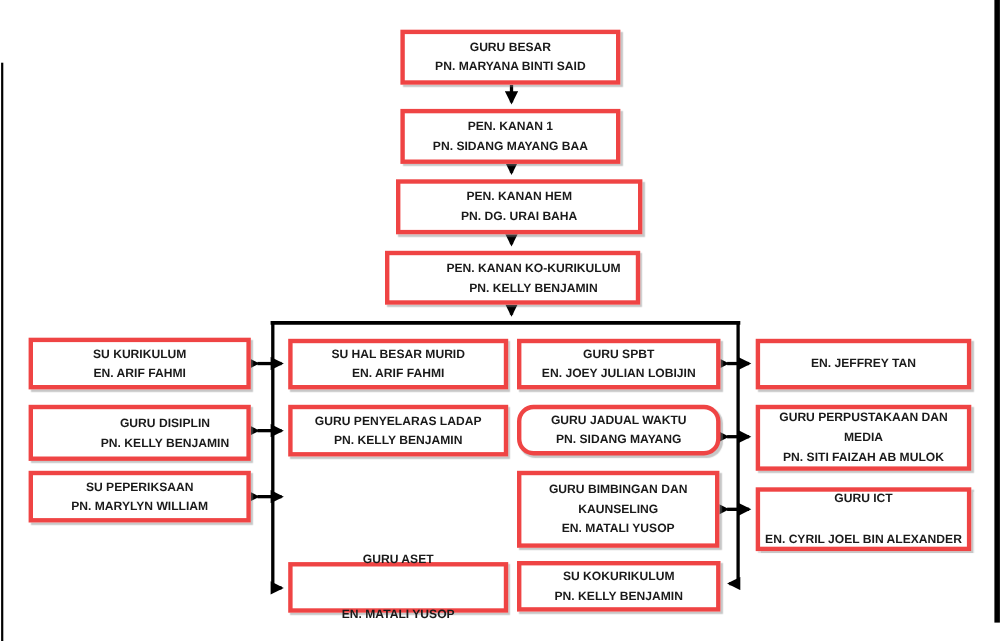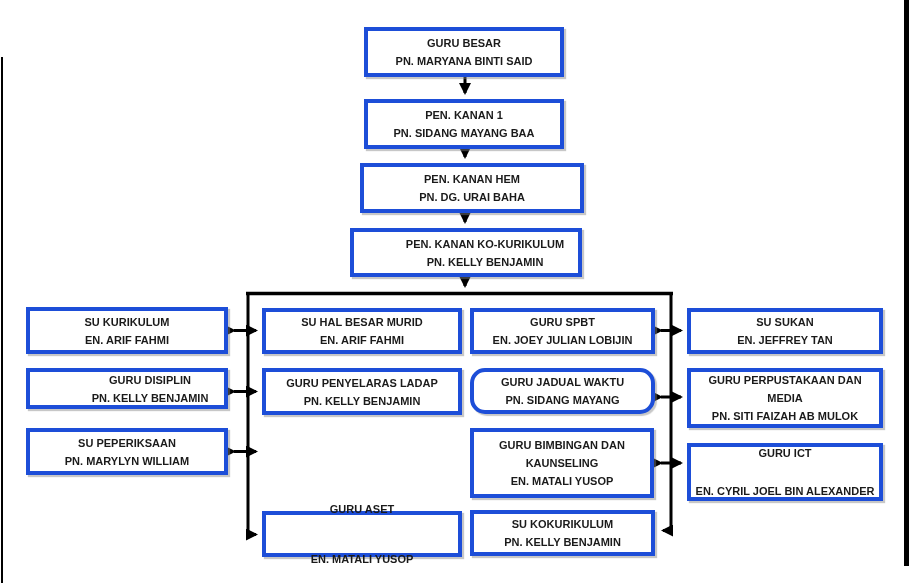--- a/index.html
+++ b/index.html
@@ -5,21 +5,21 @@
   html,body{margin:0;padding:0;}
   body{
     width:910px;height:583px;position:relative;overflow:hidden;
     background:#ffffff;
     font-family:"Liberation Sans","DejaVu Sans",sans-serif;
   }
   .stage{position:absolute;left:0;top:0;width:910px;height:583px;}
   svg.connectors{position:absolute;left:0;top:0;pointer-events:none;}
   .box{
     position:absolute;box-sizing:border-box;
-    border:4px solid #1d4ed8;background:#fff;
+    border:4px solid #ef4444;background:#fff;
     display:flex;flex-direction:column;justify-content:center;align-items:center;
     text-align:center;font-weight:bold;color:#1a1a1a;
     font-size:11px;line-height:18px;padding:0 2px;
     box-shadow:2px 2px 1px rgba(130,130,130,0.45);
   }
   .box .ln{width:100%;}
   .edge-artifact{position:absolute;background:#000;}
 </style>
 </head>
 <body>
@@ -67,21 +67,21 @@
   </div>
   <div class="box" style="left:350px;top:228px;width:232px;height:49px;padding-left:40px;">
     <div class="ln">PEN. KANAN KO-KURIKULUM</div>
     <div class="ln">PN. KELLY BENJAMIN</div>
   </div>
 
   <div class="box" style="left:26px;top:307px;width:202px;height:47px;">
     <div class="ln">SU KURIKULUM</div>
     <div class="ln">EN. ARIF FAHMI</div>
   </div>
-  <div class="box" style="left:26px;top:368px;width:202px;height:41px;padding-left:48px;">
+  <div class="box" style="left:26px;top:368px;width:202px;height:51px;padding-left:48px;">
     <div class="ln">GURU DISIPLIN</div>
     <div class="ln">PN. KELLY BENJAMIN</div>
   </div>
   <div class="box" style="left:26px;top:428px;width:202px;height:47px;">
     <div class="ln">SU PEPERIKSAAN</div>
     <div class="ln">PN. MARYLYN WILLIAM</div>
   </div>
 
   <div class="box" style="left:262px;top:308px;width:200px;height:46px;">
     <div class="ln">SU HAL BESAR MURID</div>
@@ -107,21 +107,20 @@
   <div class="box" style="left:470px;top:428px;width:184px;height:70px;">
     <div class="ln">GURU BIMBINGAN DAN KAUNSELING</div>
     <div class="ln">EN. MATALI YUSOP</div>
   </div>
   <div class="box" style="left:470px;top:510px;width:185px;height:46px;">
     <div class="ln">SU KOKURIKULUM</div>
     <div class="ln">PN. KELLY BENJAMIN</div>
   </div>
 
   <div class="box" style="left:687px;top:308px;width:196px;height:46px;">
-    <div class="ln">SU SUKAN</div>
     <div class="ln">EN. JEFFREY TAN</div>
   </div>
   <div class="box" style="left:687px;top:368px;width:196px;height:60px;">
     <div class="ln">GURU PERPUSTAKAAN DAN MEDIA</div>
     <div class="ln">PN. SITI FAIZAH AB MULOK</div>
   </div>
   <div class="box" style="left:687px;top:443px;width:196px;height:58px;gap:20px;">
     <div class="ln">GURU ICT</div>
     <div class="ln">EN. CYRIL JOEL BIN ALEXANDER</div>
   </div>

